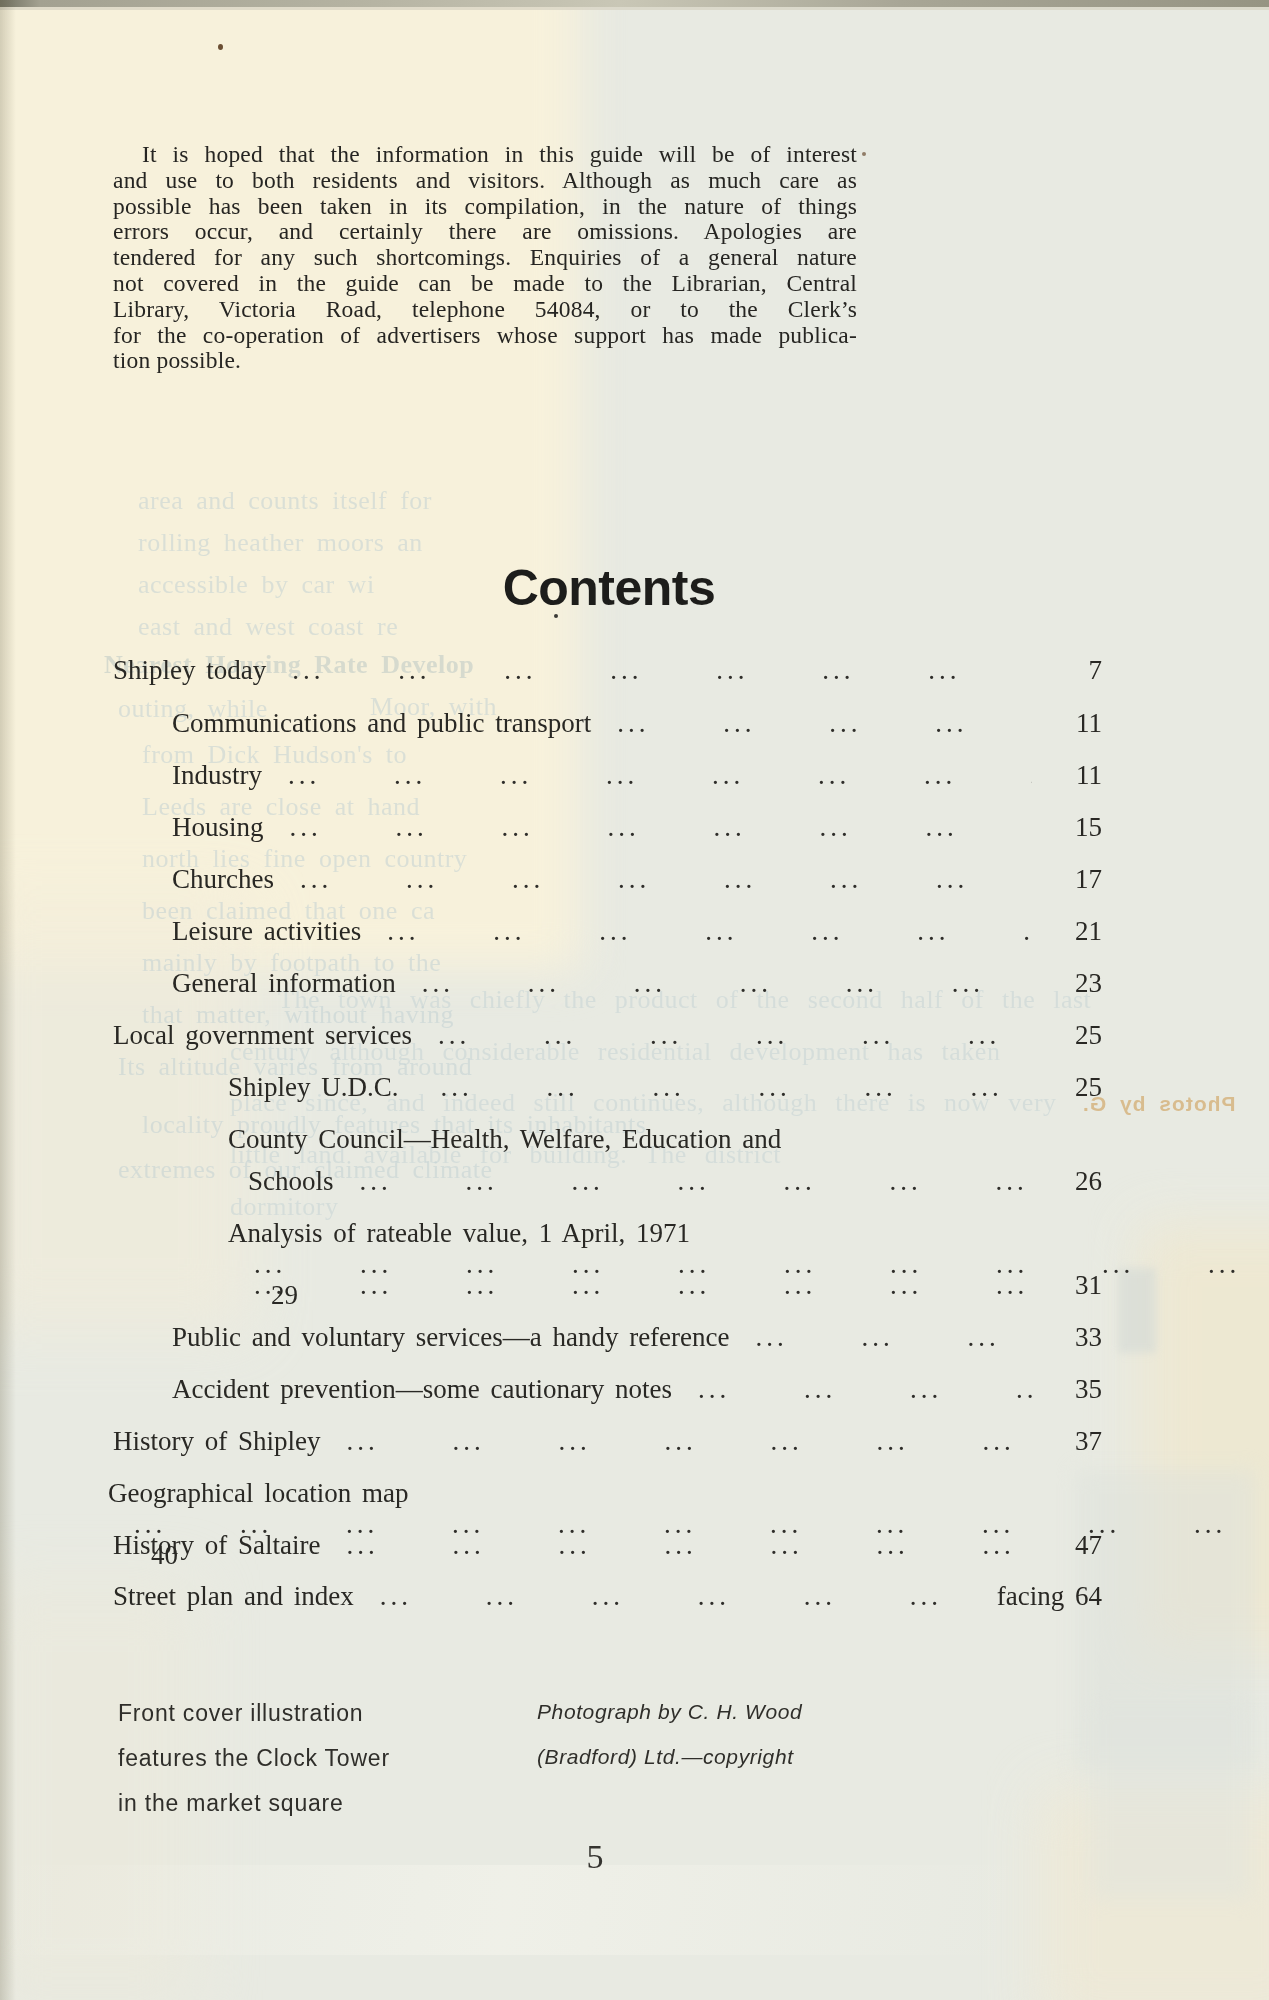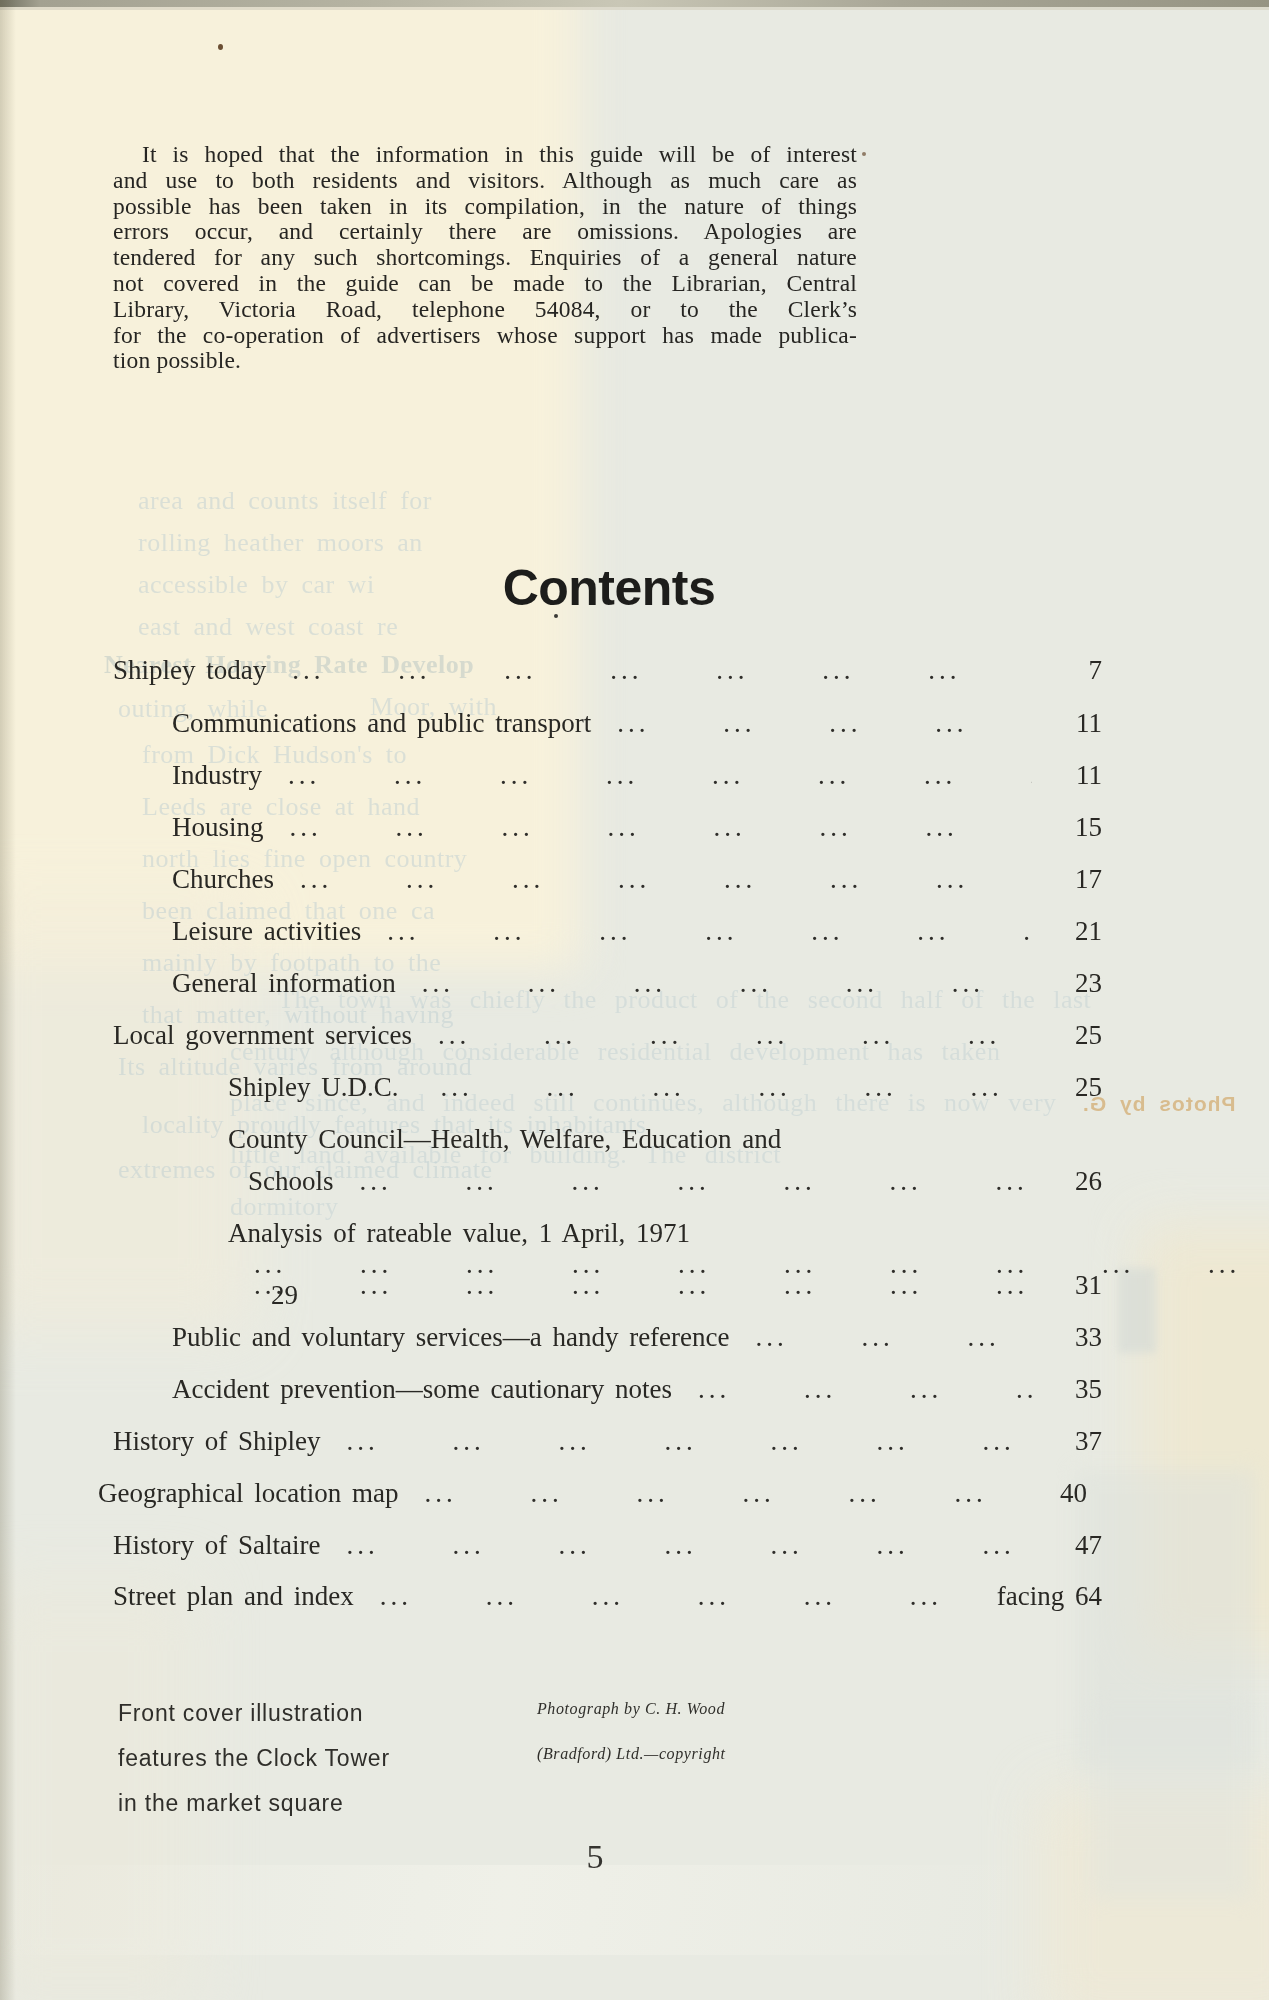--- a/index.html
+++ b/index.html
@@ -53,21 +53,21 @@
   .toc-row{position:absolute;display:flex;align-items:baseline;
     font-size:27px;color:#292824;word-spacing:4px;white-space:nowrap;}
   .toc-title{flex:none;}
   .toc-leader{flex:1 1 auto;overflow:hidden;white-space:nowrap;
     padding:0 20px 0 26px;letter-spacing:4px;color:#2e2d29;}
   .toc-page{flex:none;min-width:70px;text-align:right;}
   .footer-left{position:absolute;left:118px;top:1700px;
     font-family:"Liberation Sans",sans-serif;font-size:23px;letter-spacing:.8px;color:#2f2e2a;}
   .footer-left div{height:45px;}
   .footer-right{position:absolute;left:537px;top:1700px;
-    font-family:Liberation Serif, serif;font-style:italic;font-size:16px;
+    font-family:Liberation Sans, sans-serif;font-style:italic;font-size:21px;
     letter-spacing:.6px;color:#2f2e2a;}
   .footer-right div{height:45px;}
   .page-number{position:absolute;left:555px;top:1838px;width:80px;text-align:center;
     font-size:34px;color:#34332f;}
 </style>
 </head>
 <body>
 
 <div class="page">
 
@@ -199,21 +199,21 @@
       <div class="toc-row" style="left: 172px; top: 1374px; width: 930px;">
         <span class="toc-title">Accident prevention—some cautionary notes</span>
         <span class="toc-leader">...&nbsp;&nbsp;&nbsp;&nbsp;&nbsp;...&nbsp;&nbsp;&nbsp;&nbsp;&nbsp;...&nbsp;&nbsp;&nbsp;&nbsp;&nbsp;...&nbsp;&nbsp;&nbsp;&nbsp;&nbsp;...&nbsp;&nbsp;&nbsp;&nbsp;&nbsp;...&nbsp;&nbsp;&nbsp;&nbsp;&nbsp;...&nbsp;&nbsp;&nbsp;&nbsp;&nbsp;...&nbsp;&nbsp;&nbsp;&nbsp;&nbsp;...&nbsp;&nbsp;&nbsp;&nbsp;&nbsp;...&nbsp;&nbsp;&nbsp;&nbsp;&nbsp;...&nbsp;&nbsp;&nbsp;&nbsp;&nbsp;...&nbsp;&nbsp;&nbsp;&nbsp;&nbsp;...&nbsp;&nbsp;&nbsp;&nbsp;&nbsp;...&nbsp;&nbsp;&nbsp;&nbsp;&nbsp;</span>
         <span class="toc-page">35</span>
       </div>
       <div class="toc-row" style="left: 113px; top: 1426px; width: 989px;">
         <span class="toc-title">History of Shipley</span>
         <span class="toc-leader">...&nbsp;&nbsp;&nbsp;&nbsp;&nbsp;...&nbsp;&nbsp;&nbsp;&nbsp;&nbsp;...&nbsp;&nbsp;&nbsp;&nbsp;&nbsp;...&nbsp;&nbsp;&nbsp;&nbsp;&nbsp;...&nbsp;&nbsp;&nbsp;&nbsp;&nbsp;...&nbsp;&nbsp;&nbsp;&nbsp;&nbsp;...&nbsp;&nbsp;&nbsp;&nbsp;&nbsp;...&nbsp;&nbsp;&nbsp;&nbsp;&nbsp;...&nbsp;&nbsp;&nbsp;&nbsp;&nbsp;...&nbsp;&nbsp;&nbsp;&nbsp;&nbsp;...&nbsp;&nbsp;&nbsp;&nbsp;&nbsp;...&nbsp;&nbsp;&nbsp;&nbsp;&nbsp;...&nbsp;&nbsp;&nbsp;&nbsp;&nbsp;...&nbsp;&nbsp;&nbsp;&nbsp;&nbsp;</span>
         <span class="toc-page">37</span>
       </div>
-      <div class="toc-row" style="left: 98px; top: 1478px; width: 989px;">
+      <div class="toc-row" style="left: 108px; top: 1478px; width: 989px; flex-direction: column;">
         <span class="toc-title">Geographical location map</span>
         <span class="toc-leader">...&nbsp;&nbsp;&nbsp;&nbsp;&nbsp;...&nbsp;&nbsp;&nbsp;&nbsp;&nbsp;...&nbsp;&nbsp;&nbsp;&nbsp;&nbsp;...&nbsp;&nbsp;&nbsp;&nbsp;&nbsp;...&nbsp;&nbsp;&nbsp;&nbsp;&nbsp;...&nbsp;&nbsp;&nbsp;&nbsp;&nbsp;...&nbsp;&nbsp;&nbsp;&nbsp;&nbsp;...&nbsp;&nbsp;&nbsp;&nbsp;&nbsp;...&nbsp;&nbsp;&nbsp;&nbsp;&nbsp;...&nbsp;&nbsp;&nbsp;&nbsp;&nbsp;...&nbsp;&nbsp;&nbsp;&nbsp;&nbsp;...&nbsp;&nbsp;&nbsp;&nbsp;&nbsp;...&nbsp;&nbsp;&nbsp;&nbsp;&nbsp;...&nbsp;&nbsp;&nbsp;&nbsp;&nbsp;</span>
         <span class="toc-page">40</span>
       </div>
       <div class="toc-row" style="left: 113px; top: 1530px; width: 989px;">
         <span class="toc-title">History of Saltaire</span>
         <span class="toc-leader">...&nbsp;&nbsp;&nbsp;&nbsp;&nbsp;...&nbsp;&nbsp;&nbsp;&nbsp;&nbsp;...&nbsp;&nbsp;&nbsp;&nbsp;&nbsp;...&nbsp;&nbsp;&nbsp;&nbsp;&nbsp;...&nbsp;&nbsp;&nbsp;&nbsp;&nbsp;...&nbsp;&nbsp;&nbsp;&nbsp;&nbsp;...&nbsp;&nbsp;&nbsp;&nbsp;&nbsp;...&nbsp;&nbsp;&nbsp;&nbsp;&nbsp;...&nbsp;&nbsp;&nbsp;&nbsp;&nbsp;...&nbsp;&nbsp;&nbsp;&nbsp;&nbsp;...&nbsp;&nbsp;&nbsp;&nbsp;&nbsp;...&nbsp;&nbsp;&nbsp;&nbsp;&nbsp;...&nbsp;&nbsp;&nbsp;&nbsp;&nbsp;...&nbsp;&nbsp;&nbsp;&nbsp;&nbsp;</span>
         <span class="toc-page">47</span>
       </div>
       <div class="toc-row" style="left: 113px; top: 1581px; width: 989px;">

